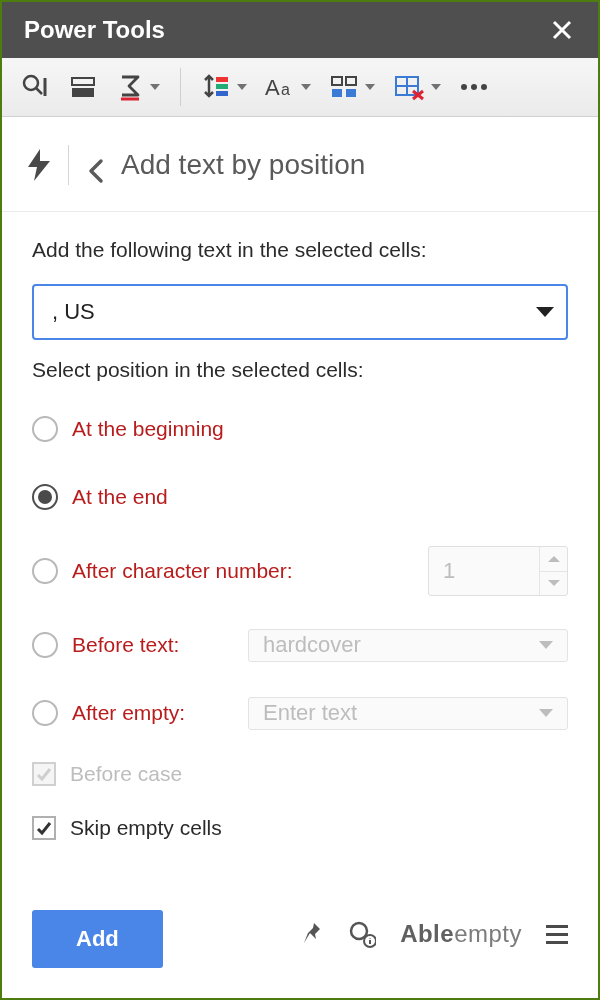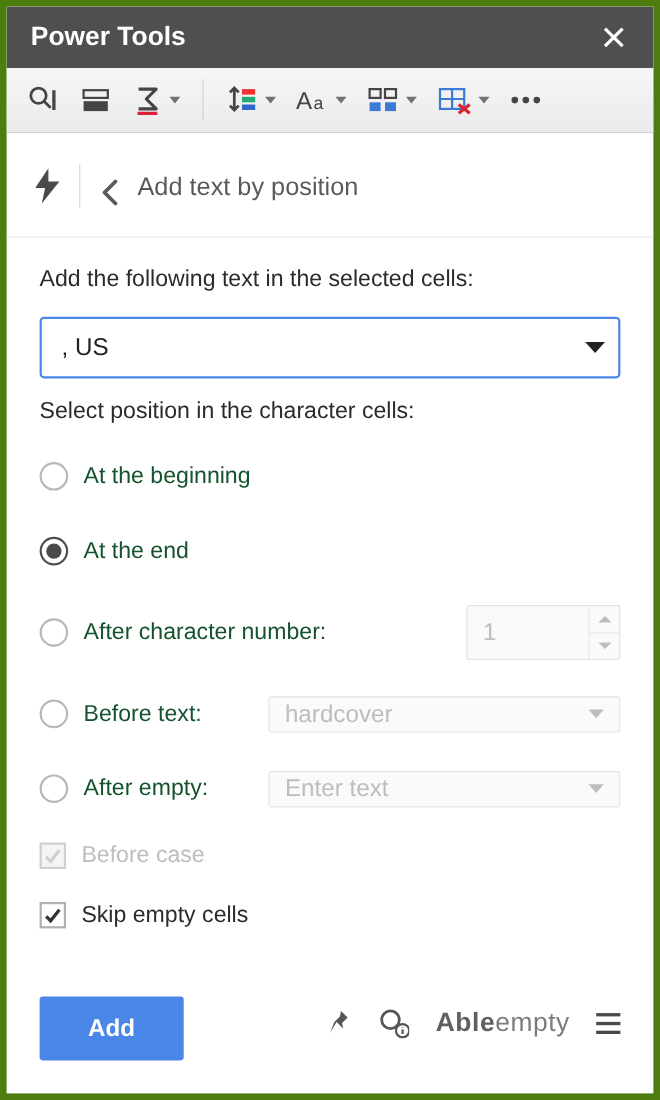--- a/index.html
+++ b/index.html
@@ -20,21 +20,21 @@
     width:600px;height:1000px;
     font-family:Arial, sans-serif;
     font-size:20px;
     color:var(--text);
     background:#b0b0b0;
     display:flex;flex-direction:column;
   }
   .frame{
     flex:1;
     background:#fff;
-    border:6px solid #4d7c0f;
+    border:2px solid #4d7c0f;
     display:flex;flex-direction:column;
     overflow:hidden;
   }
 
   
   .titlebar{
     background:var(--panel-dark);
     color:#fff;
     display:flex;align-items:center;justify-content:space-between;
     padding:14px 22px;
@@ -72,21 +72,21 @@
     padding:28px 26px 26px 26px;
     border-bottom:1px solid #eaeaea;
     color:#5a5a5a;
   }
   .section-header .bolt{width:22px;height:32px;}
   .section-header .vsep{width:1px;height:40px;background:#d5d5d5;}
   .section-header .back-chevron{
     width:16px;height:16px;cursor:pointer;
   }
   .section-header h1{
-    font-size:23px;font-weight:normal;margin:0;
+    font-size:28px;font-weight:normal;margin:0;
     color:#5a5a5a;
   }
 
   
   .form-body{
     flex:1;
     padding:26px 30px 0 30px;
     display:flex;flex-direction:column;
     gap:0;
   }
@@ -121,21 +121,21 @@
   .radio-ctrl{
     width:26px;height:26px;border:2px solid #b8b8b8;border-radius:50%;
     display:flex;align-items:center;justify-content:center;
     cursor:pointer;
     flex-shrink:0;
   }
   .radio-ctrl.checked{border-color:#4f4f4f;}
   .radio-ctrl.checked::after{
     content:"";width:14px;height:14px;border-radius:50%;background:#4a4a4a;
   }
-  .radio-label{font-size:21px;color:#14532d;}
+  .radio-label{font-size:21px;color:#b91c1c;}
   .field-inline{
     display:flex;align-items:center;
   }
   .num-box{
     width:140px;height:50px;border:1px solid #e0e0e0;border-radius:3px;
     display:flex;align-items:stretch;background:#fafafa;
   }
   .num-box .num-val{
     flex:1;display:flex;align-items:center;padding:0 14px;
     color:#bdbdbd;font-size:22px;
@@ -298,21 +298,21 @@
 
     <div class="input-row">
       <div class="combo">
         <input type="text" value=", US" style="">
         <div class="dd-arrow">
           <div class="caret-lg"></div>
         </div>
       </div>
     </div>
 
-    <div class="label-row">Select position in the character cells:</div>
+    <div class="label-row">Select position in the selected cells:</div>
 
     <div class="radio-group">
 
       <div class="radio-row">
         <div class="radio-left">
           <div class="radio-ctrl"></div>
           <span class="radio-label">At the beginning</span>
         </div>
       </div>
 

